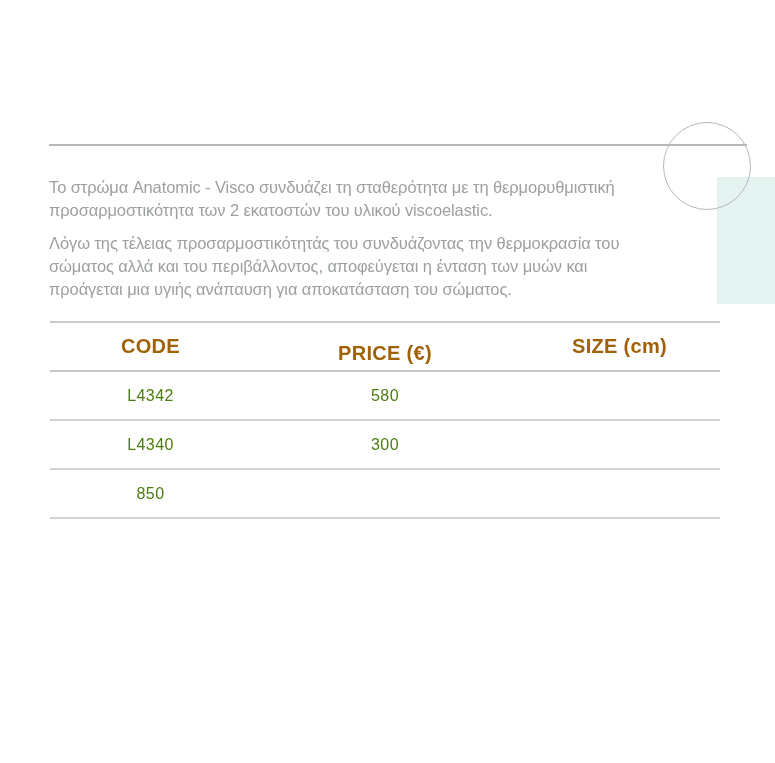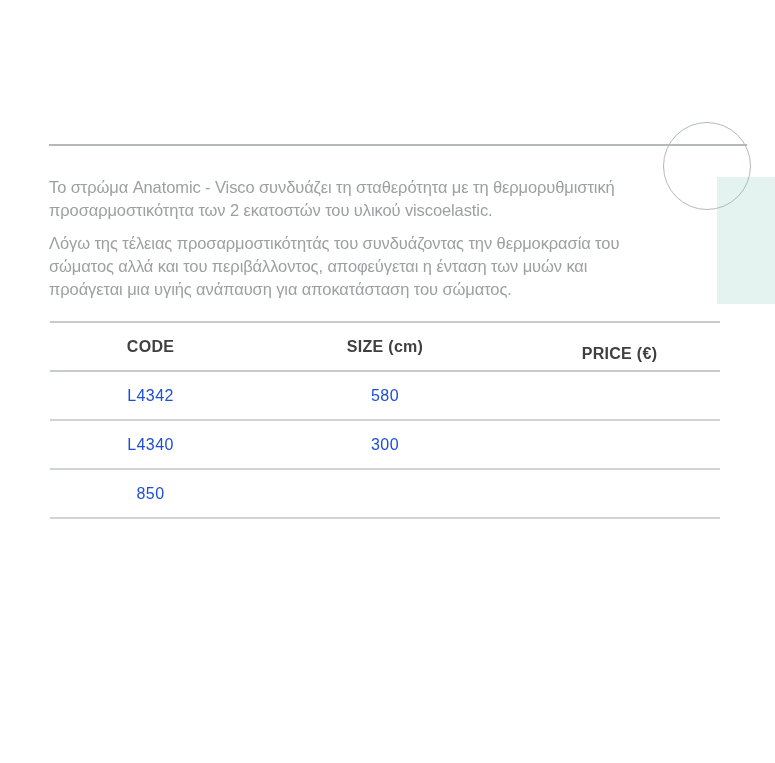--- a/index.html
+++ b/index.html
@@ -78,27 +78,27 @@
     border-bottom: 2px solid #d1d4d5;
   }
   .trow.header-row { border-bottom-color: #c8cbcc; }
   .trow > div {
     display: flex;
     align-items: center;
     justify-content: center;
   }
   .th {
     font-weight: bold;
-    color: #404040;
-    font-size: 16px;
+    color: #a16207;
+    font-size: 20px;
     letter-spacing: 0.3px;
   }
   .th.price-offset span { transform: translateY(7px); display: inline-block; }
   .td {
-    color: #1d4ed8;
+    color: #4d7c0f;
     font-size: 16px;
     letter-spacing: 0.4px;
   }
 </style>
 </head>
 <body>
 
 <div class="canvas">
 
   <div class="top-rule"></div>
@@ -108,25 +108,25 @@
   <div class="description">
     <p>Το στρώμα Anatomic - Visco συνδυάζει τη σταθερότητα με τη θερμορυθμιστική προσαρμοστικότητα των 2 εκατοστών του υλικού viscoelastic.</p>
     <p>Λόγω της τέλειας προσαρμοστικότητάς του συνδυάζοντας την θερμοκρασία του σώματος αλλά και του περιβάλλοντος, αποφεύγεται η ένταση των μυών και προάγεται μια υγιής ανάπαυση για αποκατάσταση του σώματος.</p>
   </div>
 
   <div class="price-table">
     <div class="trow header-row">
       <div class="th">
         <span>CODE</span>
       </div>
+      <div class="th price-offset">
+        <span>PRICE (€)</span>
+      </div>
       <div class="th">
         <span>SIZE (cm)</span>
-      </div>
-      <div class="th price-offset">
-        <span>PRICE (€)</span>
       </div>
     </div>
 
     <div class="trow">
       <div class="td">L4342</div>
       <div class="td">580</div>
     </div>
     <div class="trow">
       <div class="td">L4340</div>
       <div class="td">300</div>

